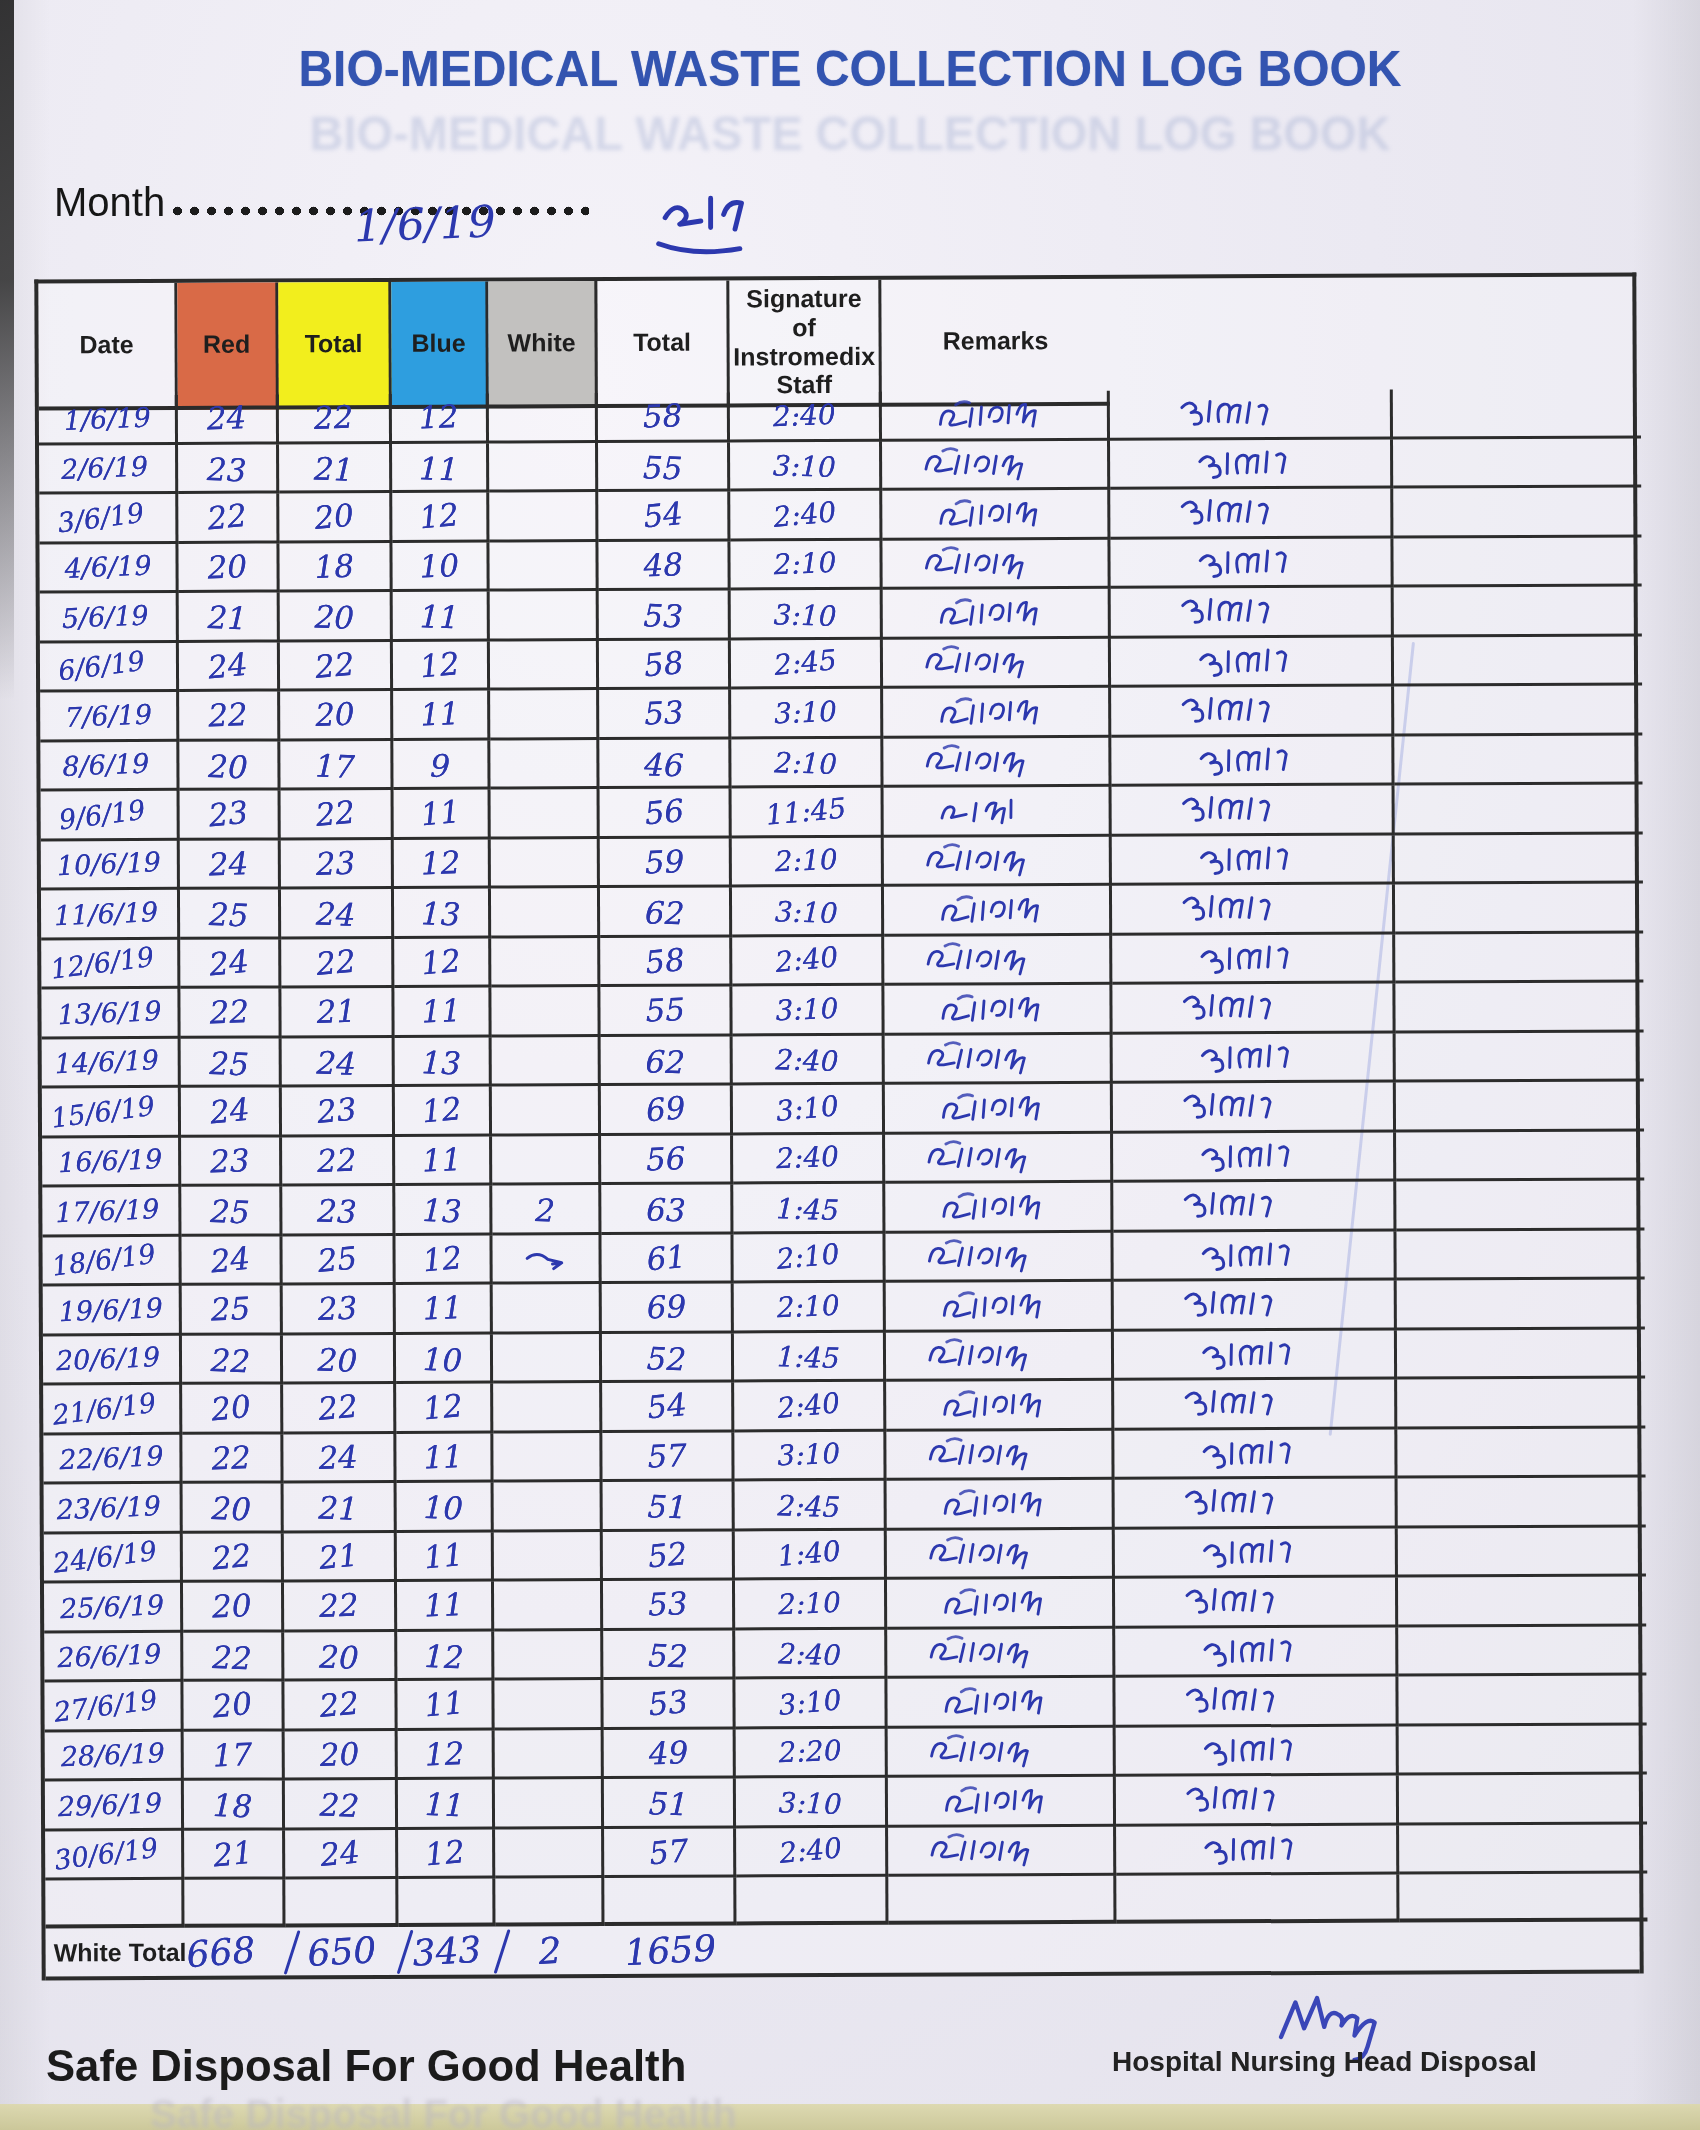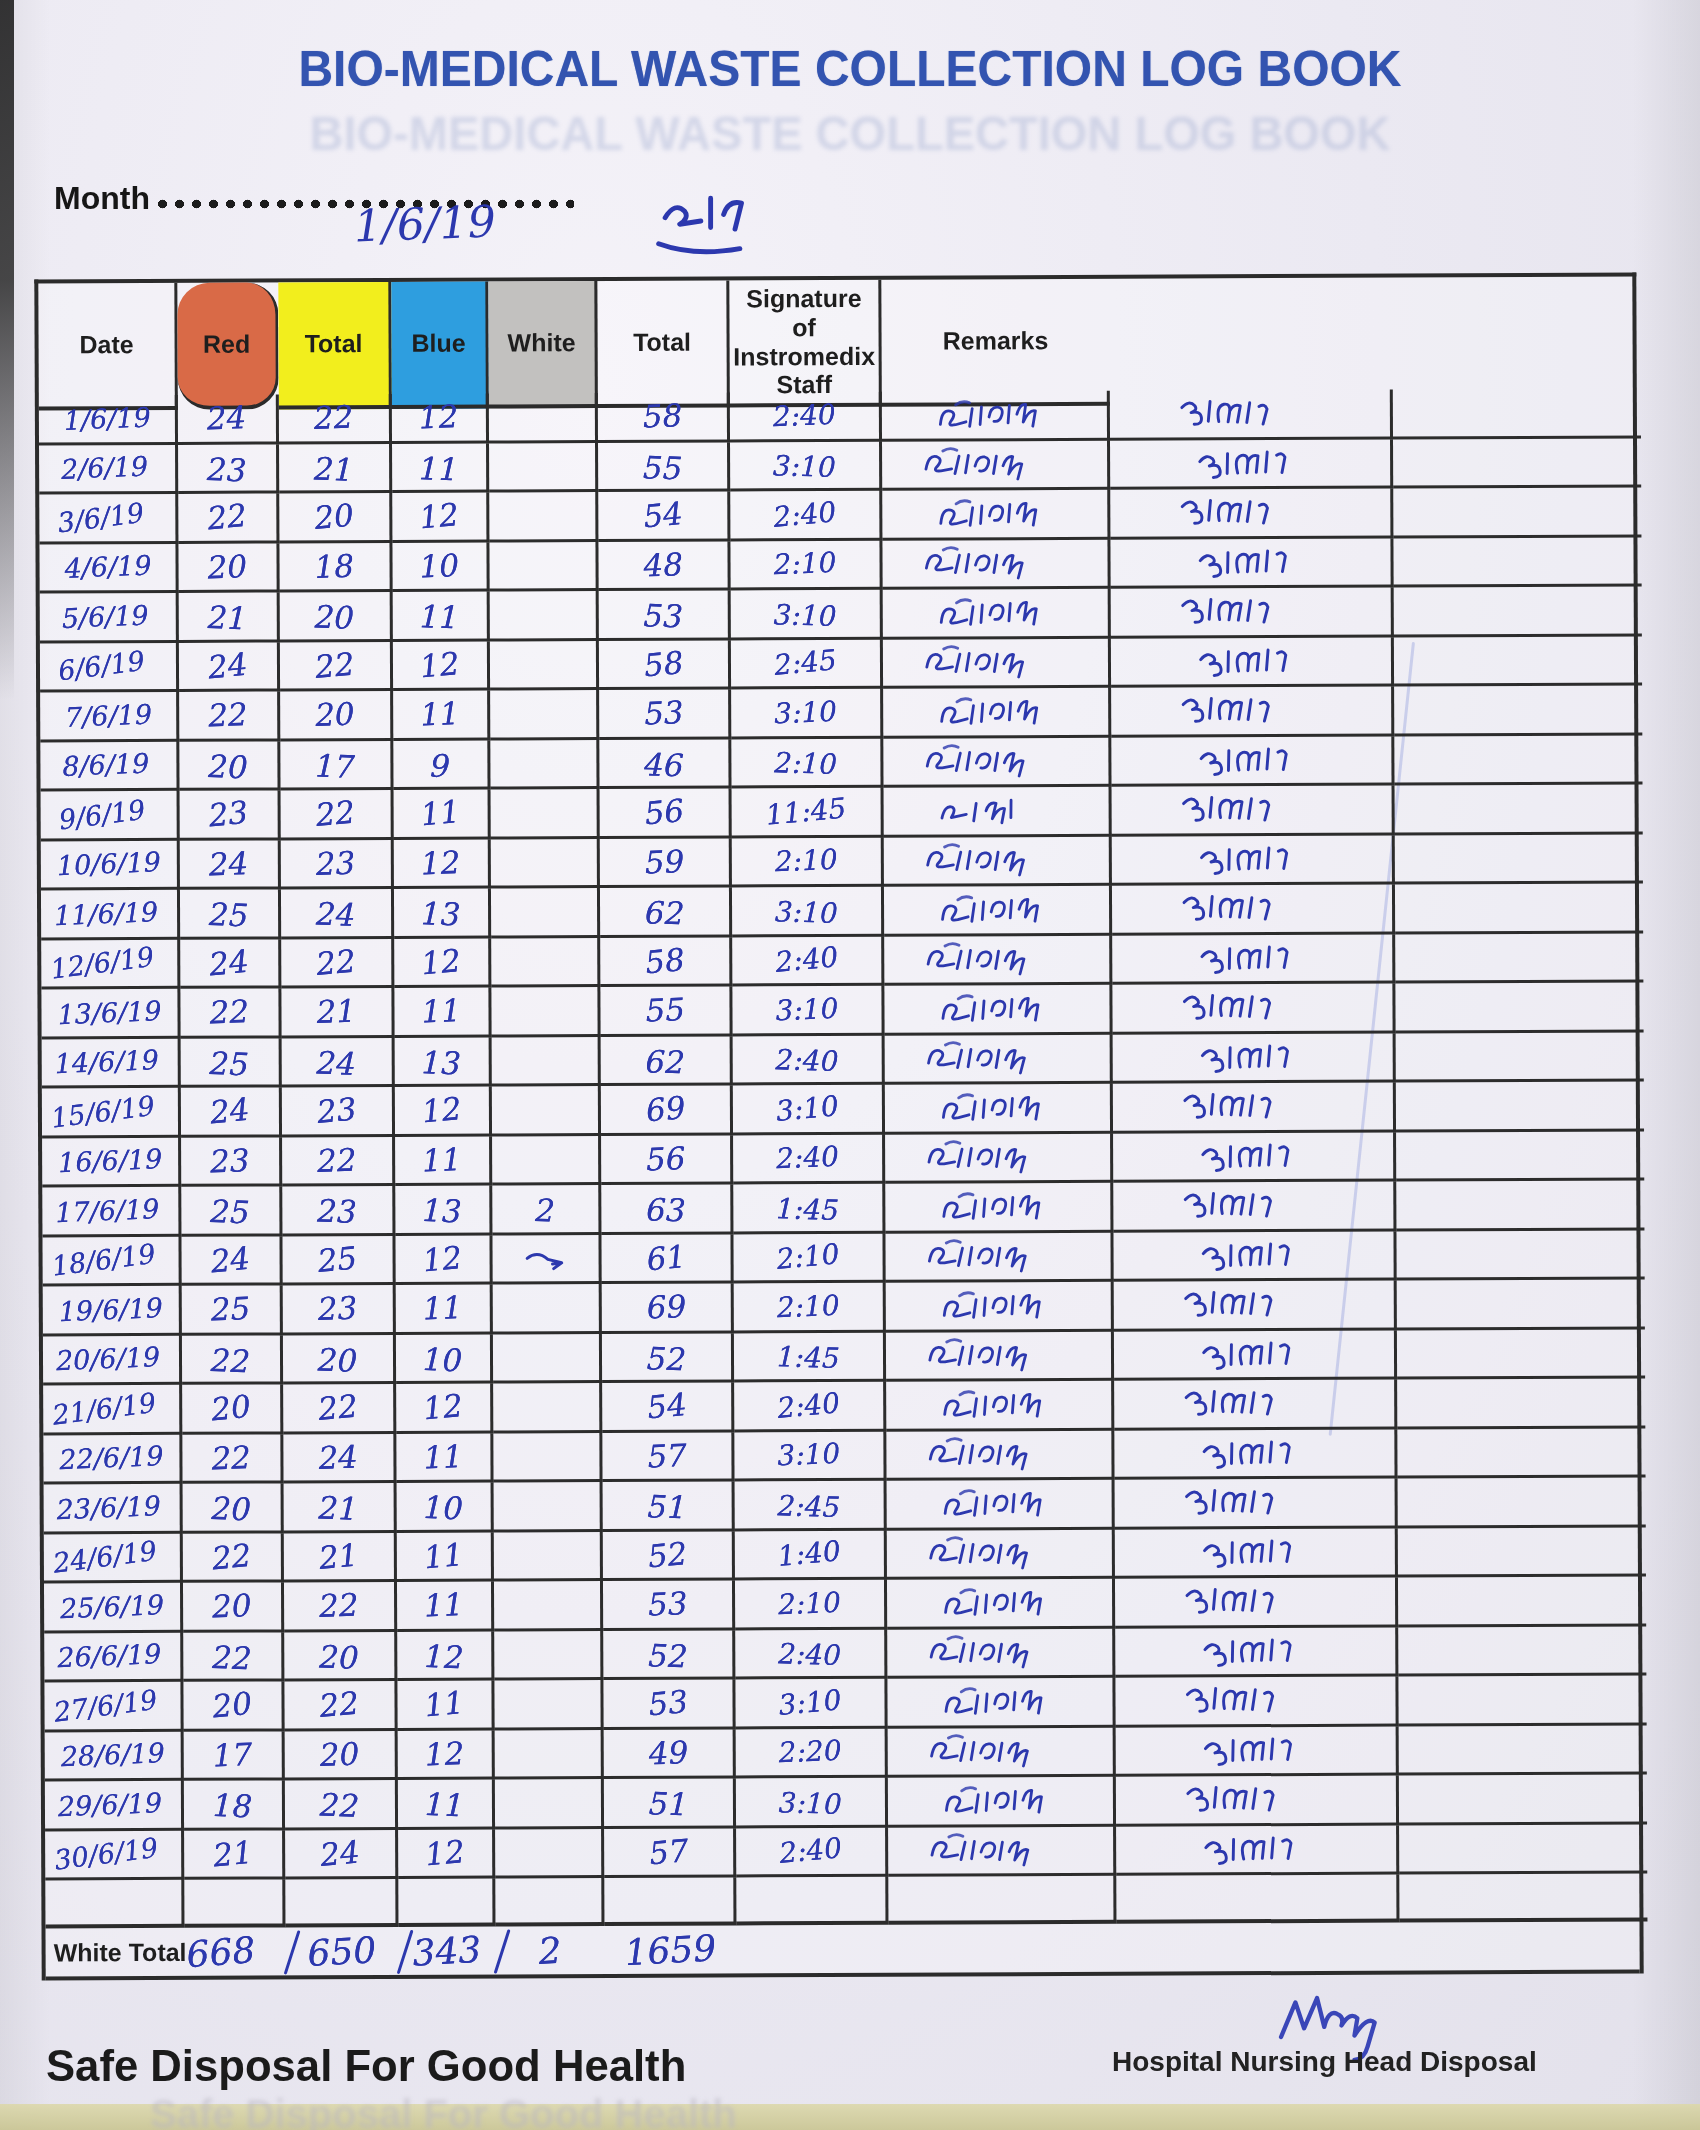--- a/index.html
+++ b/index.html
@@ -22,21 +22,21 @@
 
   
   .title{position:absolute;left:50%;top:40px;transform:translateX(-50%) scaleX(.96);
     white-space:nowrap;font-weight:bold;font-size:50px;letter-spacing:0px;color:#3354b0;
     text-shadow:0 0 1px rgba(51,84,176,.5);}
   .title-ghost{position:absolute;left:50%;top:106px;transform:translateX(-50%) scaleX(.98);
     white-space:nowrap;font-weight:bold;font-size:48px;color:#96a4cc;opacity:.33;filter:blur(2px);}
 
   
   .month-wrap{position:absolute;left:54px;top:180px;height:70px;}
-  .month-label{font-weight:bold;font-size:32px;color:#161616;display:inline-block;}
+  .month-label{font-weight:normal;font-size:40px;color:#161616;display:inline-block;}
   .month-dots{display:inline-block;width:420px;height:10px;margin-left:4px;
     background-image:radial-gradient(circle, #1c1c1c 44%, rgba(0,0,0,0) 46%);
     background-size:17px 10px;background-repeat:repeat-x;vertical-align:baseline;}
   .month-hw{position:absolute;left:300px;top:18px;white-space:nowrap;
     font-family:"DejaVu Serif", serif;font-style:italic;font-size:44px;color:#2c38ae;
     transform:rotate(-2deg);}
   .month-jun{position:absolute;left:560px;top:2px;width:190px;height:78px;}
 
   
   .log-table{position:absolute;left:38px;top:276px;width:1602px;
@@ -132,21 +132,21 @@
     <span class="month-label">Month</span><span class="month-dots"></span>
     <span class="month-hw">1/6/19</span>
     <svg class="month-jun" viewBox="0 0 70 48">
         <use href="#p-june"></use>
       </svg>
   </div>
 
   <div class="log-table">
     <div class="grid-row thead" id="thead">
         <div class="hc">Date</div>
-        <div class="hc" style="background: rgb(217, 106, 71); border-radius: 32px;">Red</div>
+        <div class="hc" style="background: rgb(217, 106, 71);">Red</div>
         <div class="hc" style="background: rgb(242, 238, 29);">Total</div>
         <div class="hc" style="background: rgb(46, 158, 223);">Blue</div>
         <div class="hc" style="background: rgb(194, 193, 191);">White</div>
         <div class="hc">Total</div>
         <div class="hc">Signature of Instromedix Staff</div>
         <div class="hc">Remarks</div>
       </div>
     <div id="tbody">
         <div class="grid-row row">
           <div class="c c-date">

